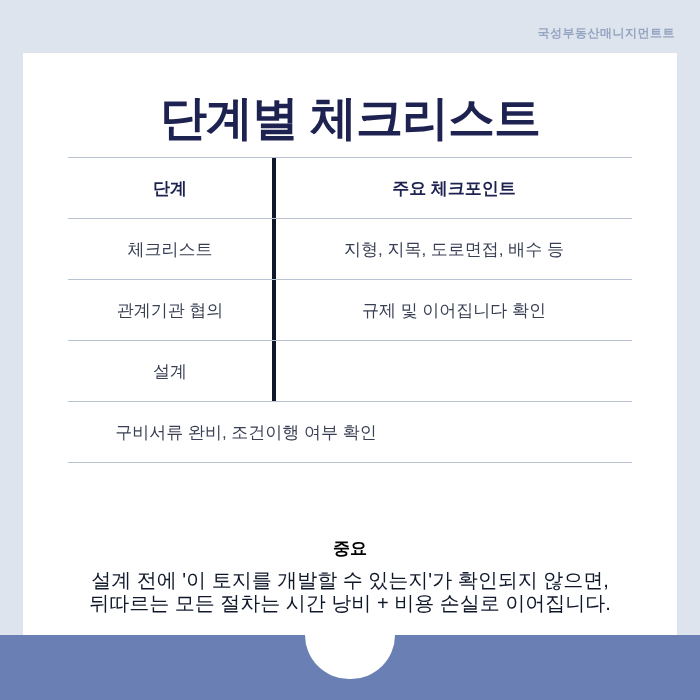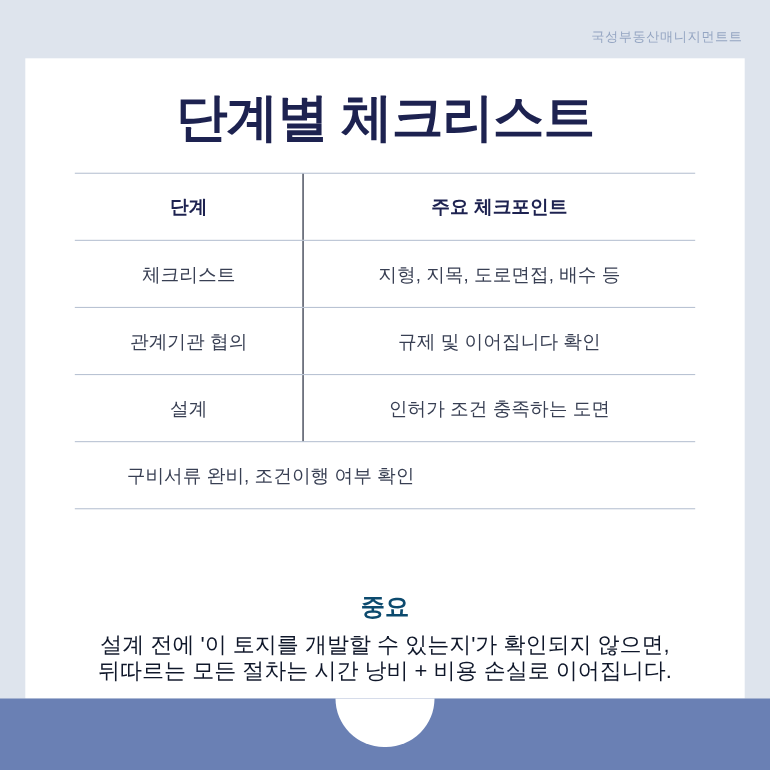--- a/index.html
+++ b/index.html
@@ -13,35 +13,35 @@
     width: 700px;
     height: 700px;
     background: #dee4ed;
     overflow: hidden;
   }
   .brand {
     position: absolute;
     top: 25px;
     right: 25px;
     font-size: 12px;
-    font-weight: 400;
+    font-weight: 700;
     color: #94a5c2;
     letter-spacing: 0.5px;
   }
   .card {
     position: absolute;
     left: 23px;
     top: 53px;
     width: 654px;
     height: 582px;
     background: #ffffff;
   }
   .title {
     position: absolute;
-    top: 23px;
+    top: 34px;
     left: 0;
     right: 0;
     text-align: center;
     font-size: 47px;
     font-weight: 800;
     letter-spacing: -1px;
     color: #1d2250;
   }
   .table {
     position: absolute;
@@ -57,38 +57,38 @@
   }
   .cell {
     display: flex;
     align-items: center;
     justify-content: center;
     text-align: center;
     font-size: 17px;
     color: #383f53;
     padding: 0 8px;
   }
-  .cell.stage { width: 208px; border-right: 1px solid #0f172a; }
+  .cell.stage { width: 208px; border-right: 4px solid #0f172a; }
   .cell.check { width: 356px; }
   .trow.header .cell {
     font-weight: 700;
     font-size: 17px;
     color: #1d2250;
   }
   .note {
     position: absolute;
     top: 484px;
     left: 0;
     right: 0;
     text-align: center;
   }
   .note-heading {
-    font-size: 22px;
+    font-size: 17px;
     font-weight: 700;
-    color: #0c4a6e;
+    color: #000000;
     margin-bottom: 9px;
   }
   .note-line {
     font-size: 20px;
     line-height: 23px;
     color: #0f172a;
   }
   .footer-band {
     position: absolute;
     left: 0;
@@ -131,21 +131,20 @@
         <div class="cell check">지형, 지목, 도로면접, 배수 등</div>
       </div>
 
       <div class="trow">
         <div class="cell stage">관계기관 협의</div>
         <div class="cell check">규제 및 이어집니다 확인</div>
       </div>
 
       <div class="trow">
         <div class="cell stage">설계</div>
-        <div class="cell check">인허가 조건 충족하는 도면</div>
       </div>
 
       <div class="trow">
         <div class="cell check">구비서류 완비, 조건이행 여부 확인</div>
       </div>
 
     </div>
 
     <div class="note">
       <div class="note-heading">중요</div>

